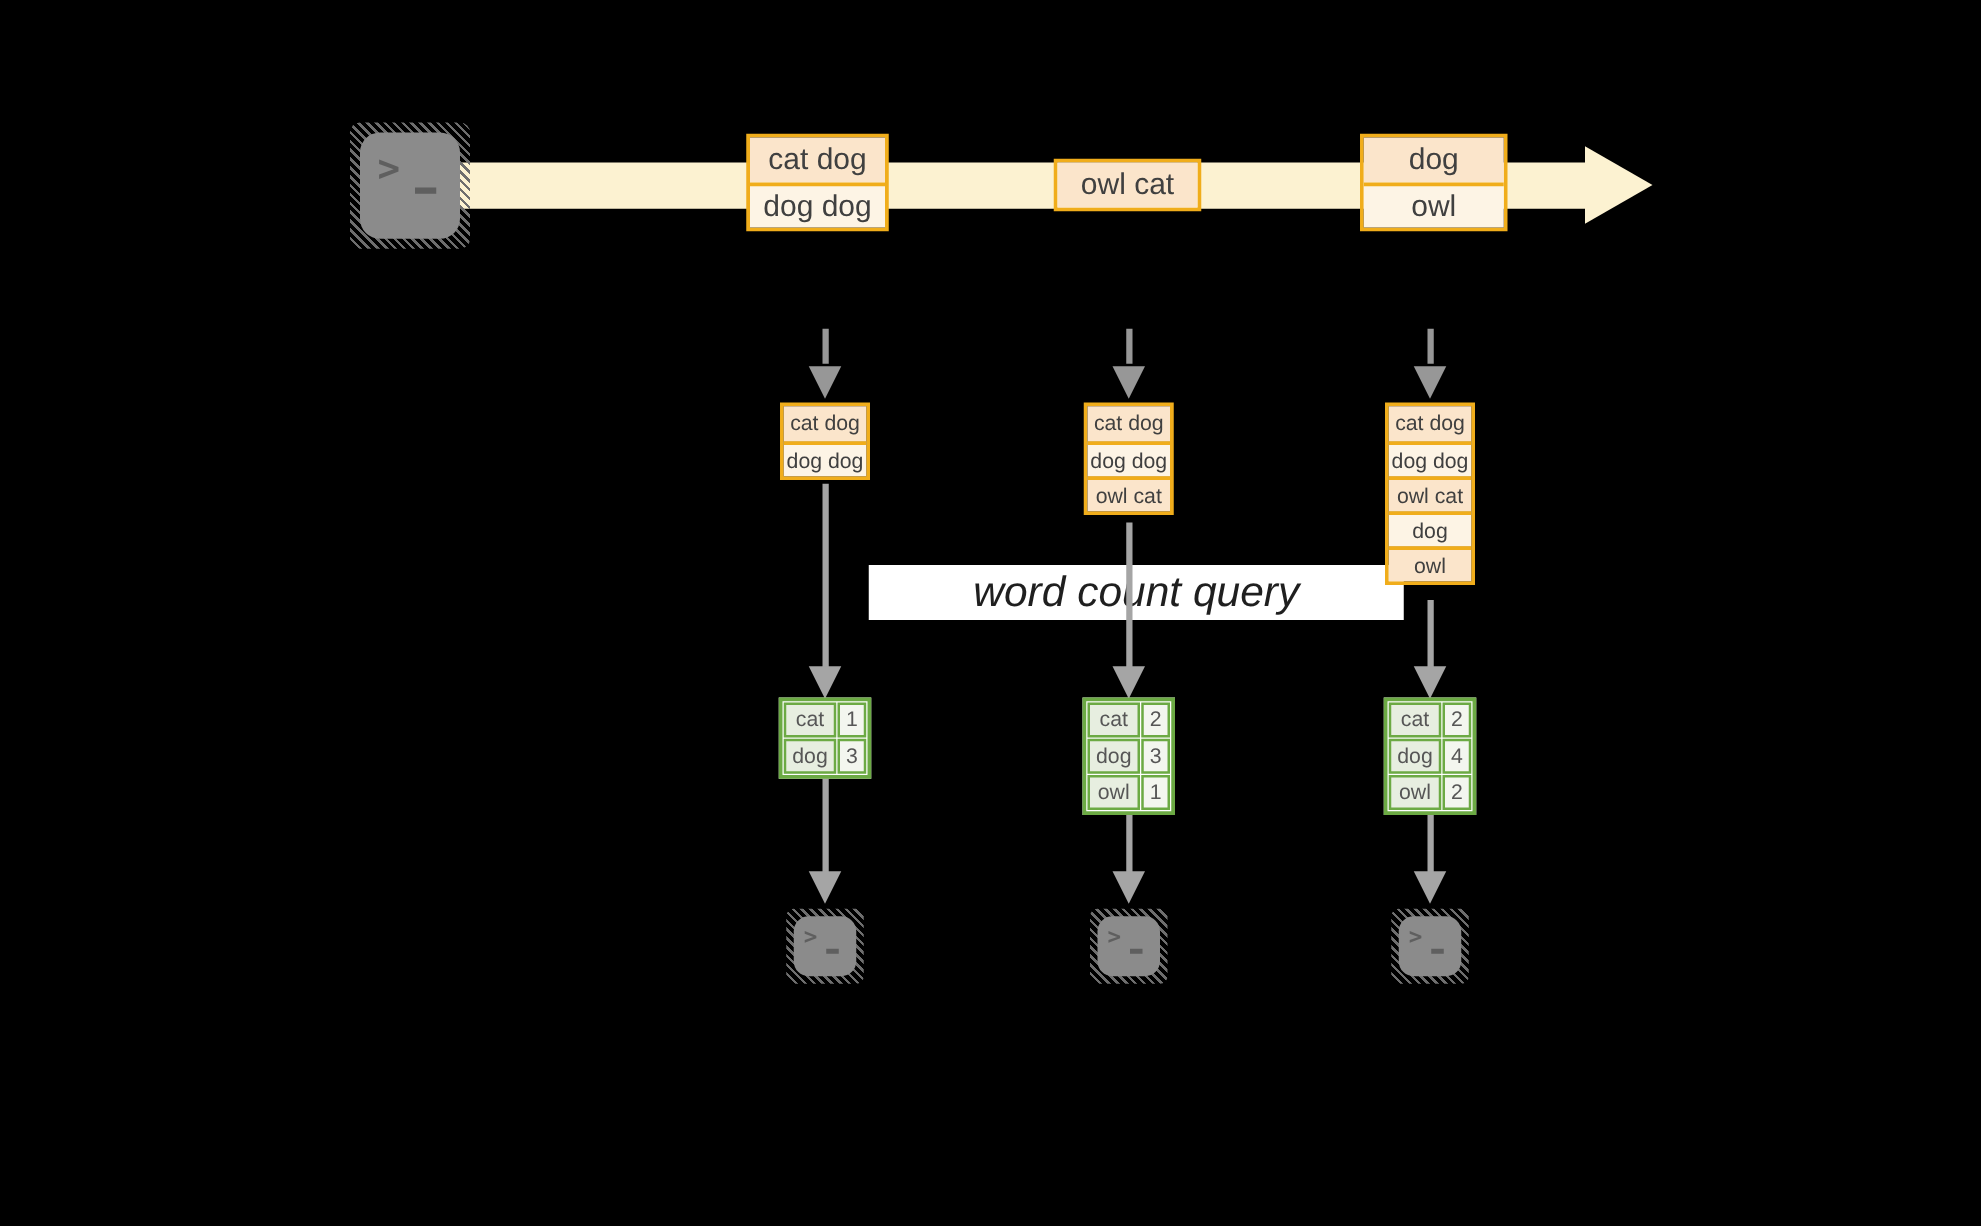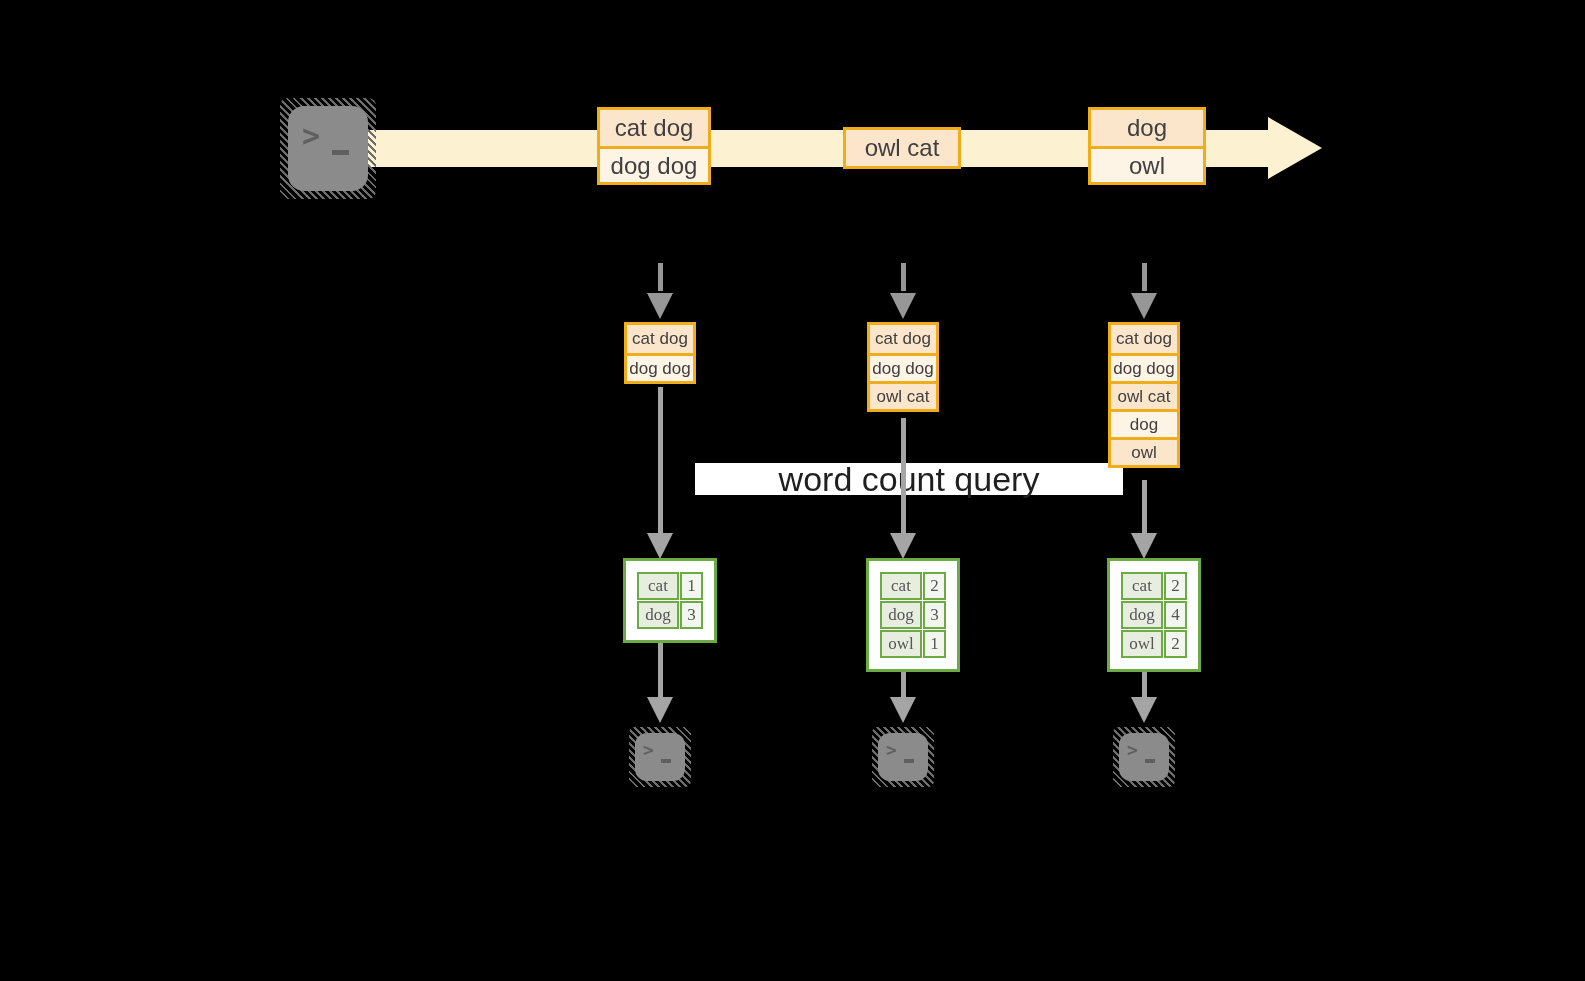--- a/index.html
+++ b/index.html
@@ -42,21 +42,21 @@
            border-left:13px solid transparent; border-right:13px solid transparent; }
   .vhead.dash { border-top:26px solid #979797; }
   .vhead.solid { border-top:26px solid #a5a5a5; }
 
   
   .banner { position:absolute; background:#ffffff; color:#1f1f1f; z-index:1;
             display:flex; align-items:center; justify-content:center; font-size:34px; }
 
   
   .gtable { position:absolute; z-index:3; border:3px solid #6caa44; background:#ffffff;
-            padding:11px; display:flex; flex-direction:column; gap:1px;font-family:Liberation Serif, serif; }
+            padding:1px; display:flex; flex-direction:column; gap:1px; }
   .grow  { display:flex; gap:1px; }
   .gcell { border:2px solid #6caa44; display:flex; align-items:center; justify-content:center;
            height:28px; font-size:17px; color:#565656; }
   .gcell.w { width:42px; background:#e7eee0; }
   .gcell.n { width:23px; background:#f3f6ef; }
 </style>
 </head>
 <body>
 
 <div class="stage">
@@ -100,21 +100,21 @@
     <div class="orow t-dark">owl cat</div>
   </div>
   <div class="obox sbox" style="left:1108px; top:322px;">
     <div class="orow t-dark">cat dog</div>
     <div class="orow t-light">dog dog</div>
     <div class="orow t-dark">owl cat</div>
     <div class="orow t-light">dog</div>
     <div class="orow t-dark">owl</div>
   </div>
 
-  <div class="banner" style="left:695px; top:463px; width:428px; height:32px;">
+  <div class="banner" style="left:695px; top:452px; width:428px; height:44px;font-style:italic;">
     <span>word count query</span>
   </div>
 
   <div class="vline" style="left:658px;  top:387px; height:147px;"></div>
   <div class="vhead solid" style="left:647px;  top:533px;"></div>
   <div class="vline" style="left:901px;  top:418px; height:116px;"></div>
   <div class="vhead solid" style="left:890px;  top:533px;"></div>
   <div class="vline" style="left:1142px; top:480px; height:54px;"></div>
   <div class="vhead solid" style="left:1131px; top:533px;"></div>
 

